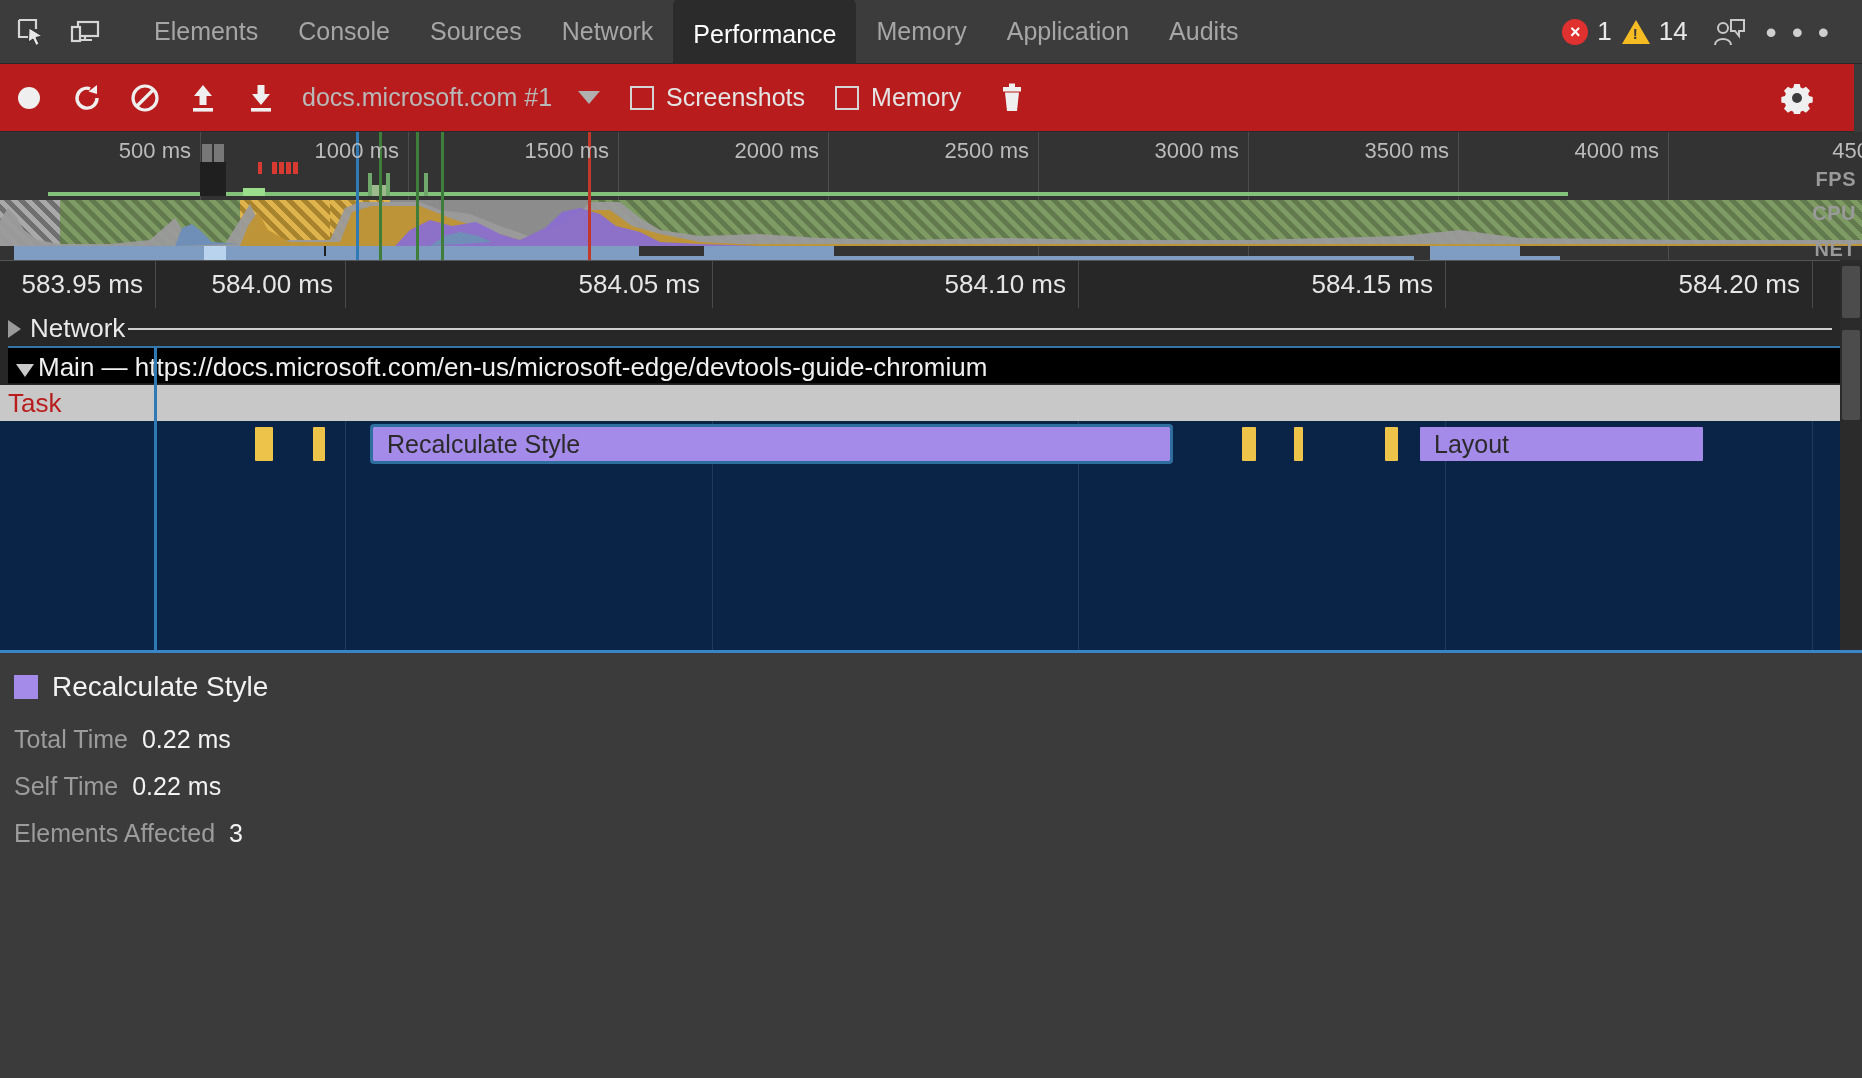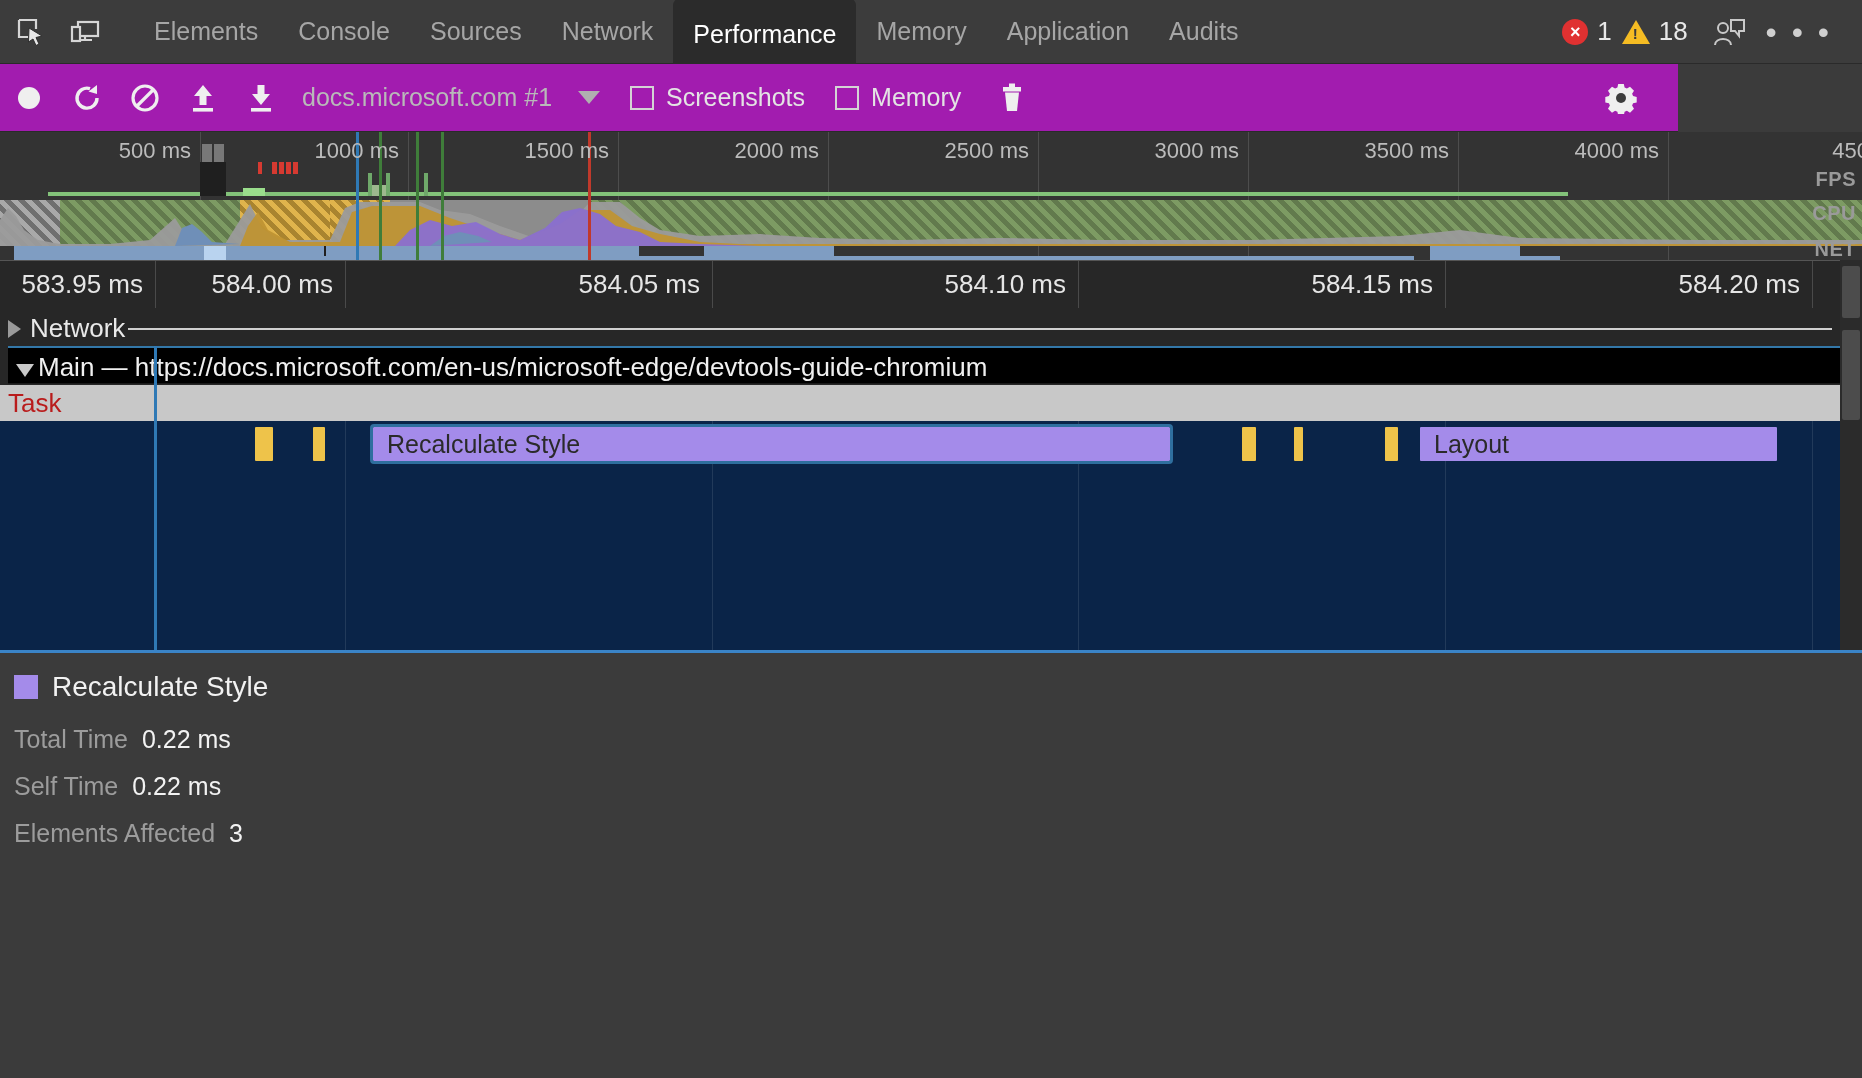--- a/index.html
+++ b/index.html
@@ -56,22 +56,22 @@
     border-bottom: 24px solid #f5bc23;
   }
   .badge-warn::after {
     content: "!"; position: absolute; left: -3px; top: 5px;
     font-size: 15px; font-weight: bold; color: #3b3b3b;
   }
   .dots { font-size: 32px; color: #cfcfcf; letter-spacing: 3px; padding: 0 14px; cursor:pointer; line-height: 0.5;}
 
   
   .rectoolbar {
-    position: absolute; left: 0; top: 64px; width: 1678px; height: 68px;
-    background: #a21caf; border-bottom: 1px solid #2a2a2a;
+    position: absolute; left: 0; top: 64px; width: 1854px; height: 68px;
+    background: #b91c1c; border-bottom: 1px solid #2a2a2a;
     display: flex; align-items: center;
   }
   .rt-btn {
     width: 58px; height: 58px; display:flex; align-items:center; justify-content:center;
     cursor: pointer;
   }
   .rt-label {
     font-size: 25px; color: #b9b9b9; margin-left: 12px; white-space: nowrap; cursor:pointer;
   }
   .rt-caret {
@@ -254,21 +254,21 @@
 
   <div class="tb-right">
     <div class="errcount">
       <div class="badge-err">
           <span>×</span>
         </div>
       <span class="num">1</span>
     </div>
     <div class="errcount">
       <div class="badge-warn"></div>
-      <span class="num">18</span>
+      <span class="num">14</span>
     </div>
     <div class="tb-icon">
       <svg width="34" height="30" viewBox="0 0 34 30">
         <path d="M19 3 H32 V14 L27 14 L27 19 L23 14 H19 Z" fill="none" stroke="#c9c9c9" stroke-width="2"></path>
         <circle cx="11" cy="11" r="5" fill="none" stroke="#c9c9c9" stroke-width="2"></circle>
         <path d="M3 28 C3 20 19 20 19 28" fill="none" stroke="#c9c9c9" stroke-width="2"></path>
       </svg>
     </div>
     <div class="dots"><span>• • •</span></div>
   </div>
@@ -453,21 +453,21 @@
     <div class="taskbar" style="left:157px;width:1683px"></div>
 
     <div class="fbar" style="left:255px;top:42px;width:18px;background:#eec34a"></div>
     <div class="fbar" style="left:313px;top:42px;width:12px;background:#eec34a"></div>
     <div class="fbar sel" style="left:373px;top:42px;width:797px;background:#a48bea">
       <span class="lbl">Recalculate Style</span>
     </div>
     <div class="fbar" style="left:1242px;top:42px;width:14px;background:#eec34a"></div>
     <div class="fbar" style="left:1294px;top:42px;width:9px;background:#eec34a"></div>
     <div class="fbar" style="left:1385px;top:42px;width:13px;background:#eec34a"></div>
-    <div class="fbar" style="left:1420px;top:42px;width:357px;background:#a48bea">
+    <div class="fbar" style="left:1420px;top:42px;width:283px;background:#a48bea">
       <span class="lbl">Layout</span>
     </div>
 
     <div class="sel-vline" style="left:154px;height:265px"></div>
   </div>
 
   <div class="sel-vline" style="left:154px;top:38px;height:39px"></div>
 </div>
 
 <div class="vscroll">

